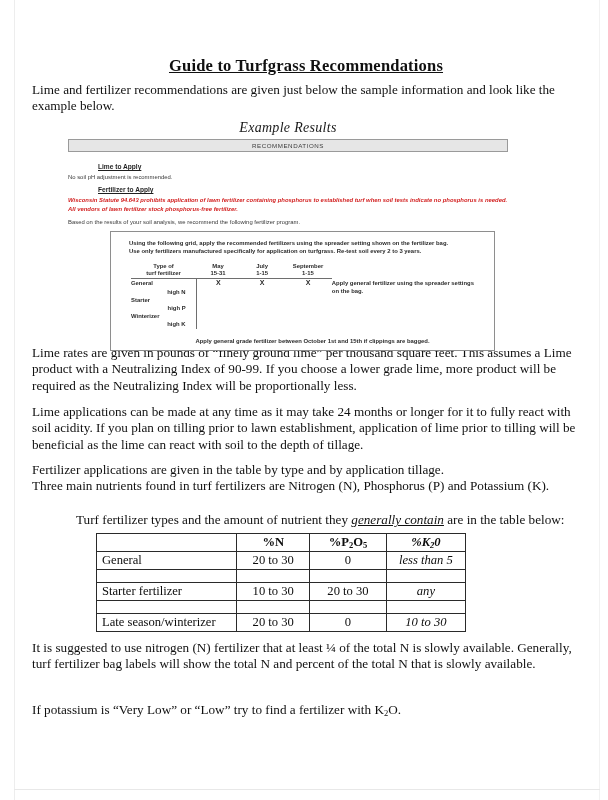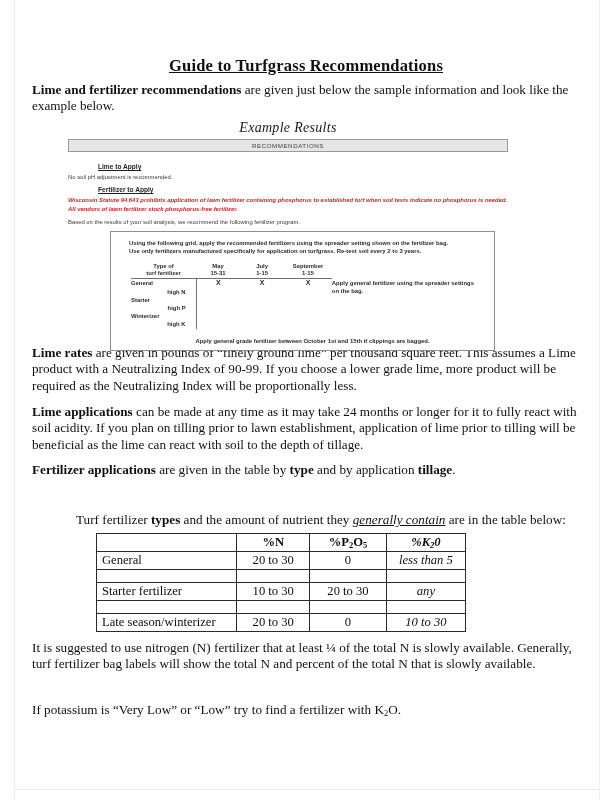--- a/index.html
+++ b/index.html
@@ -74,21 +74,21 @@
     position: absolute;
     width: 548px;
   }
   .para-indent {
     position: absolute;
     width: 548px;
     padding-left: 44px;
     box-sizing: border-box;
   }
 
-  b, .b { font-weight: bold; }
+  b, .b { font-weight: normal; }
   .bi { font-weight: bold; font-style: italic; }
   .u-italic { font-style: italic; text-decoration: underline; }
 
   
   .example-wrap {
     position: absolute;
     left: 68px;
     top: 120px;
     width: 440px;
   }
@@ -286,20 +286,21 @@
     <div class="para" style="top:404px;">
       <p class="body-text">
         <b>Lime applications</b><span> can be made at any time as it may take 24 months or longer for it to fully react with soil acidity. If you plan on tilling prior to lawn establishment, application of lime prior to tilling will be beneficial as the lime can react with soil to the depth of tillage.</span>
       </p>
     </div>
 
     <div class="para" style="top:462px;">
       <p class="body-text">
         <b>Fertilizer applications</b><span> are given in the table by </span><b>type</b><span> and by application </span><b>tillage</b><span>.</span>
       </p>
+      <p class="body-text">Three main nutrients found in turf fertilizers are Nitrogen (N), Phosphorus (P) and Potassium (K).</p>
     </div>
 
     <div class="para-indent" style="top:512px;">
       <p class="body-text">
         <span>Turf fertilizer </span><b>types</b><span> and the amount of nutrient they </span><span class="u-italic">generally contain</span><span> are in the table below:</span>
       </p>
     </div>
 
     <div class="para" style="top:640px;">
       <p class="body-text">It is suggested to use nitrogen (N) fertilizer that at least ¼ of the total N is slowly available. Generally, turf fertilizer bag labels will show the total N and percent of the total N that is slowly available.</p>

